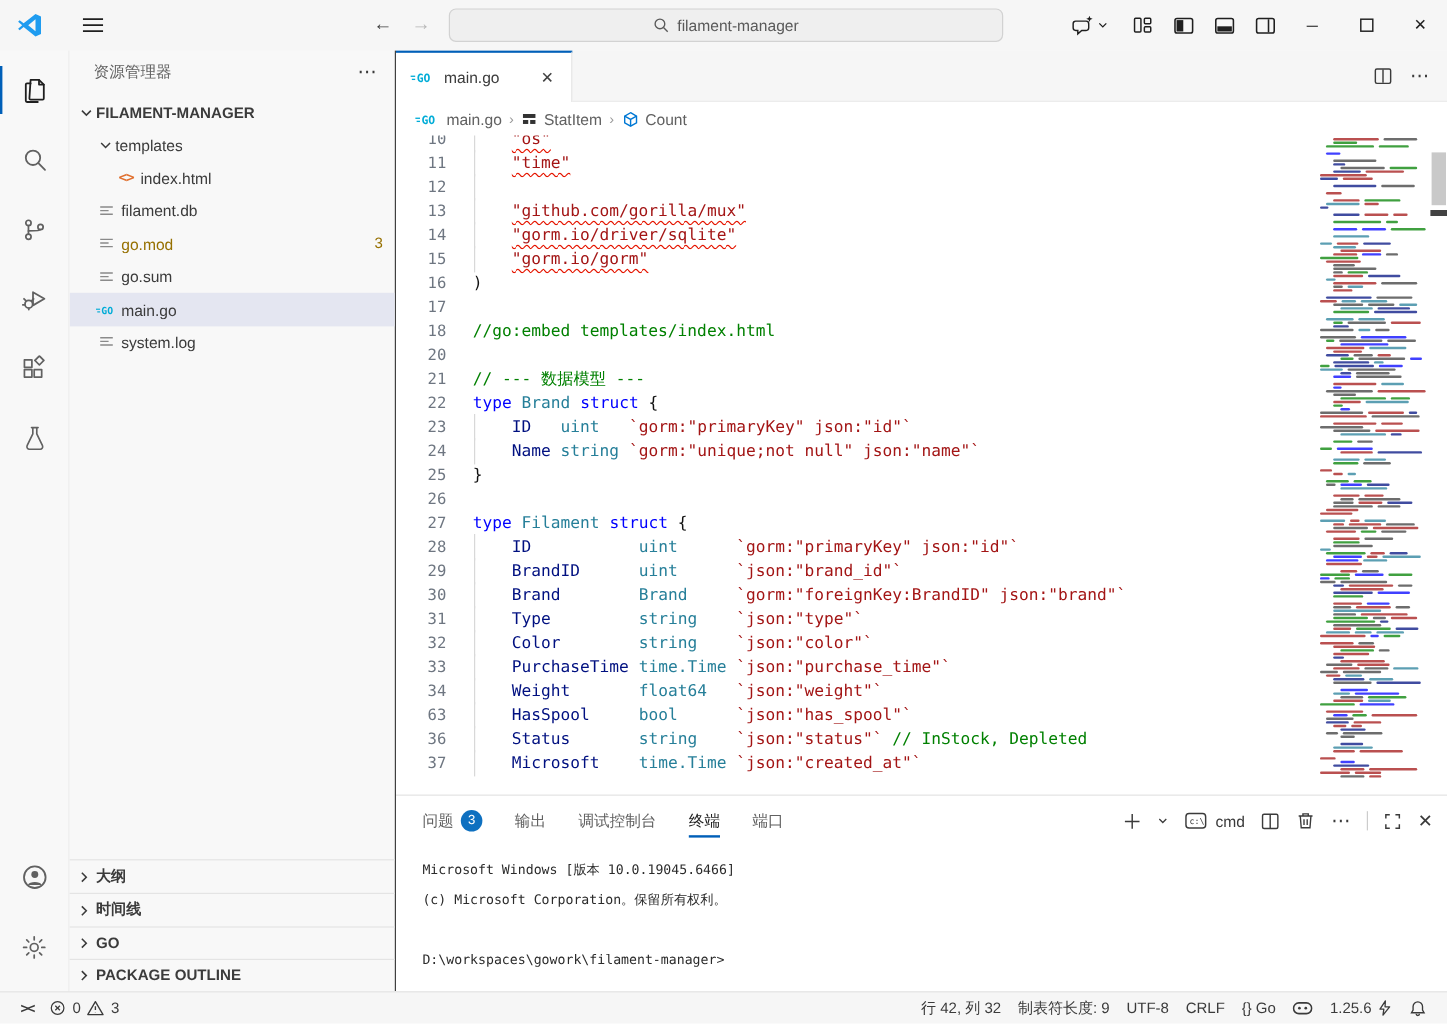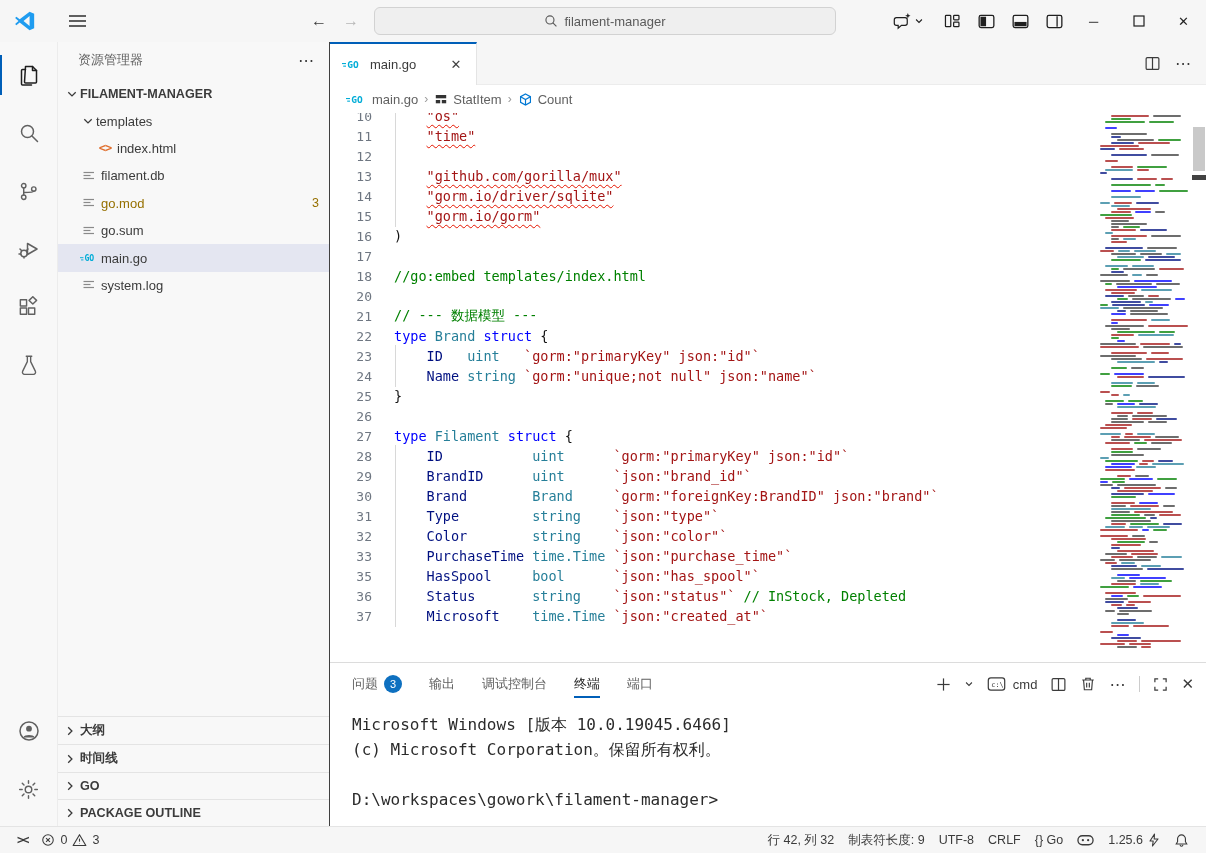--- a/index.html
+++ b/index.html
@@ -75,21 +75,21 @@
   .panel{flex:0 0 164px;border-top:1px solid #dcdcdc;background:#fff;display:flex;flex-direction:column}
   .panel-head{height:42px;display:flex;align-items:center;padding:0 12px 0 22px;flex:0 0 42px}
   .panel-tabs{display:flex;align-items:center;gap:27px}
   .ptab{display:flex;align-items:center;gap:6px;font-size:13px;color:#616161;cursor:pointer;height:42px;position:relative}
   .ptab.active{color:#1f1f1f}
   .ptab.active::after{content:'';position:absolute;left:0;right:0;bottom:7px;height:1.6px;background:#005fb8}
   .pbadge{min-width:18px;height:18px;border-radius:9px;background:#0e70c0;color:#fff;font-size:11px;display:flex;align-items:center;justify-content:center;padding:0 4px}
   .panel-actions{margin-left:auto;display:flex;align-items:center;gap:13px;color:#3b3b3b}
   .pa-div{width:1px;height:16px;background:#cccccc}
   .cmd-lbl{font-size:13px;color:#3b3b3b;margin-left:-6px}
-  .terminal{flex:1;padding:7px 0 0 22px;font-family:"DejaVu Sans Mono","Liberation Mono",monospace;font-size:16px;color:#2b2b2b;line-height:25px}
+  .terminal{flex:1;padding:7px 0 0 22px;font-family:"DejaVu Sans Mono","Liberation Mono",monospace;font-size:11px;color:#2b2b2b;line-height:25px}
 
   
   .statusbar{height:27px;flex:0 0 27px;background:#f6f6f6;border-top:1px solid #e4e4e4;display:flex;align-items:center;padding:0 10px;font-size:12.5px;color:#3b3b3b}
   .st-item{display:flex;align-items:center;gap:5px;padding:0 7px;height:100%;cursor:pointer}
   .st-right{margin-left:auto;display:flex;align-items:center}
   .remote{font-family:"DejaVu Sans Mono",monospace;font-weight:bold;letter-spacing:-2px;font-size:12px}
   svg{display:block}
 </style>
 </head>
 <body>
@@ -513,21 +513,25 @@
             </div>
             <div class="cl">
               <span class="num">32</span>
               <span class="txt g"><span class="pl">    </span><span class="va">Color</span><span class="pl">        </span><span class="ty">string</span><span class="pl">    </span><span class="str">`json:"color"`</span></span>
             </div>
             <div class="cl">
               <span class="num">33</span>
               <span class="txt g"><span class="pl">    </span><span class="va">PurchaseTime</span><span class="pl"> </span><span class="ty">time.Time</span><span class="pl"> </span><span class="str">`json:"purchase_time"`</span></span>
             </div>
             <div class="cl">
-              <span class="num">35</span>
+              <span class="num">34</span>
+              <span class="txt g"><span class="pl">    </span><span class="va">Weight</span><span class="pl">       </span><span class="ty">float64</span><span class="pl">   </span><span class="str">`json:"weight"`</span></span>
+            </div>
+            <div class="cl">
+              <span class="num">63</span>
               <span class="txt g"><span class="pl">    </span><span class="va">HasSpool</span><span class="pl">     </span><span class="ty">bool</span><span class="pl">      </span><span class="str">`json:"has_spool"`</span></span>
             </div>
             <div class="cl">
               <span class="num">36</span>
               <span class="txt g"><span class="pl">    </span><span class="va">Status</span><span class="pl">       </span><span class="ty">string</span><span class="pl">    </span><span class="str">`json:"status"`</span><span class="pl"> </span><span class="co">// InStock, Depleted</span></span>
             </div>
             <div class="cl">
               <span class="num">37</span>
               <span class="txt g"><span class="pl">    </span><span class="va">Microsoft</span><span class="pl">    </span><span class="ty">time.Time</span><span class="pl"> </span><span class="str">`json:"created_at"`</span></span>
             </div>

